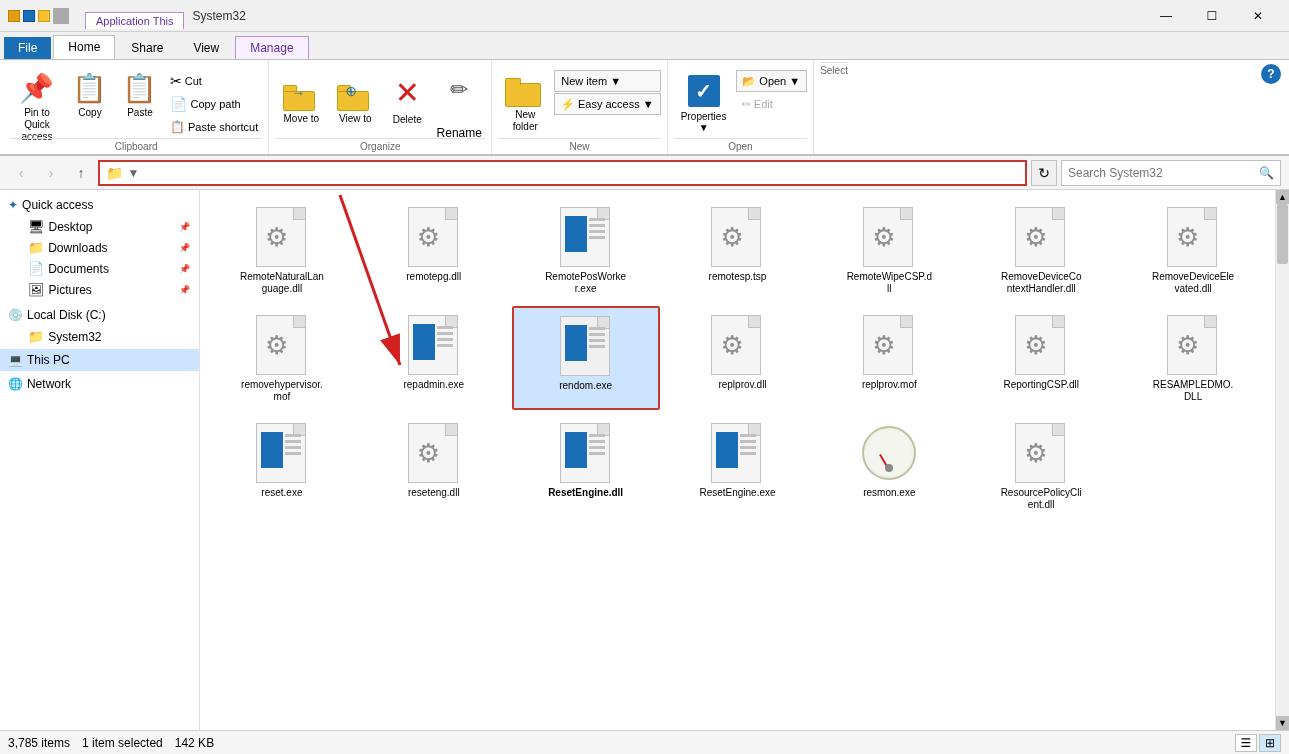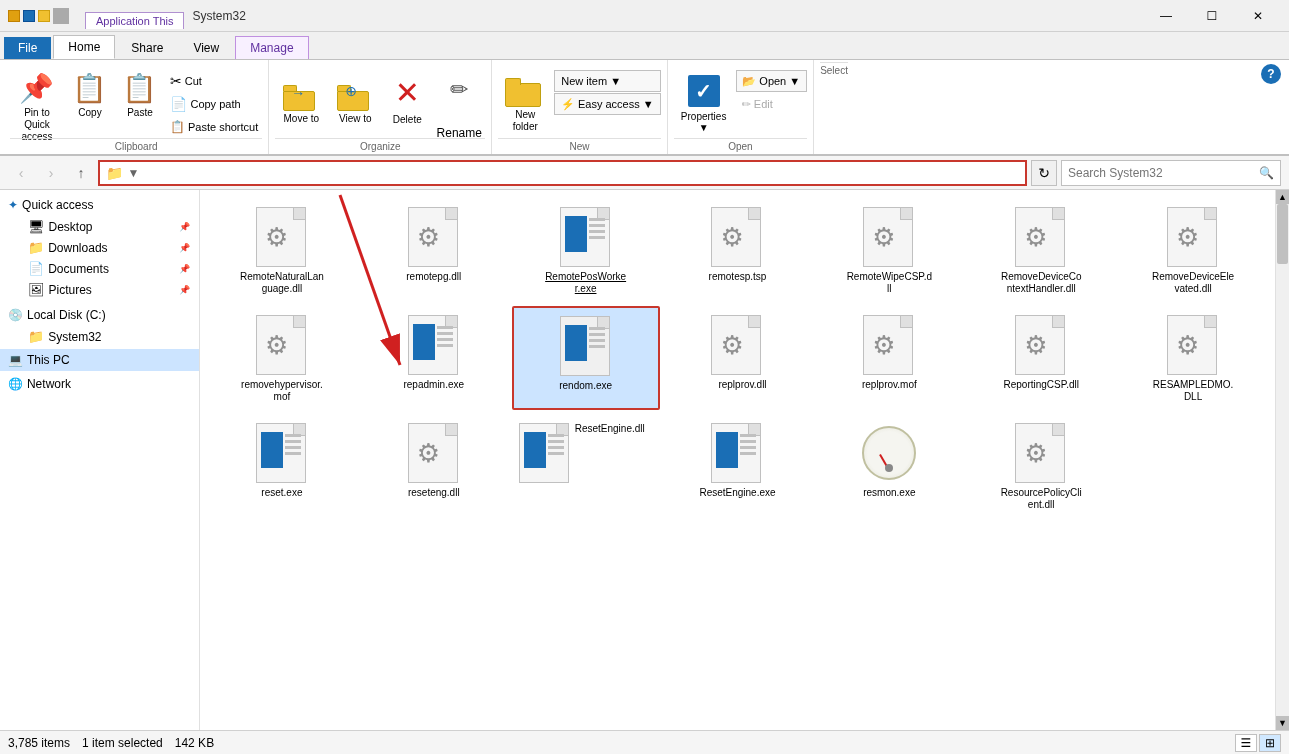--- a/index.html
+++ b/index.html
@@ -263,21 +263,21 @@
           </div>
           <div style="display: flex; flex-direction: column; align-items: center; padding: 6px 2px; cursor: pointer; border: 1px solid transparent; border-radius: 2px; min-width: 0px;">
             <div style="width:60px;height:64px;position:relative;">
       <div style="width:50px;height:60px;background:#f5f5f5;border:1px solid #c0c0c0;position:absolute;top:2px;left:4px;">
         <div style="position:absolute;top:0;right:0;width:12px;height:12px;background:#e0e0e0;border-left:1px solid #c0c0c0;border-bottom:1px solid #c0c0c0;"></div>
         <div style="position:absolute;top:16px;left:8px;font-size:26px;color:#909090;line-height:1;">⚙</div>
       </div>
     </div>
             <div style="font-size:10px;text-align:center;word-break:break-all;max-width:86px;line-height:1.2;margin-top:2px;">remotepg.dll</div>
           </div>
-          <div style="display: flex; flex-direction: column; align-items: center; padding: 6px 2px; cursor: pointer; border: 1px solid transparent; border-radius: 2px; min-width: 0px; text-decoration: underline;">
+          <div style="display: flex; flex-direction: column; align-items: center; padding: 6px 2px; cursor: pointer; border: 1px solid transparent; border-radius: 2px; min-width: 0px;">
             <div style="width:60px;height:64px;position:relative;">
       <div style="width:50px;height:60px;background:#f5f5f5;border:1px solid #c0c0c0;position:absolute;top:2px;left:4px;">
         <div style="position:absolute;top:0;right:0;width:12px;height:12px;background:#e0e0e0;border-left:1px solid #c0c0c0;border-bottom:1px solid #c0c0c0;"></div>
         <div style="position:absolute;top:8px;left:4px;width:22px;height:36px;background:#1a6eb5;"></div>
         <div style="position:absolute;top:10px;right:4px;width:16px;">
           <div style="height:3px;background:#c0c0c0;margin-bottom:3px;"></div>
           <div style="height:3px;background:#c0c0c0;margin-bottom:3px;"></div>
           <div style="height:3px;background:#c0c0c0;margin-bottom:3px;"></div>
           <div style="height:3px;background:#c0c0c0;margin-bottom:3px;"></div>
         </div>
@@ -413,21 +413,21 @@
           </div>
           <div style="display: flex; flex-direction: column; align-items: center; padding: 6px 2px; cursor: pointer; border: 1px solid transparent; border-radius: 2px; min-width: 0px;">
             <div style="width:60px;height:64px;position:relative;">
       <div style="width:50px;height:60px;background:#f5f5f5;border:1px solid #c0c0c0;position:absolute;top:2px;left:4px;">
         <div style="position:absolute;top:0;right:0;width:12px;height:12px;background:#e0e0e0;border-left:1px solid #c0c0c0;border-bottom:1px solid #c0c0c0;"></div>
         <div style="position:absolute;top:16px;left:8px;font-size:26px;color:#909090;line-height:1;">⚙</div>
       </div>
     </div>
             <div style="font-size:10px;text-align:center;word-break:break-all;max-width:86px;line-height:1.2;margin-top:2px;">reseteng.dll</div>
           </div>
-          <div style="display: flex; padding: 6px 2px; cursor: pointer; border: 1px solid transparent; border-radius: 2px; min-width: 0px;">
+          <div style="display: flex; flex-direction: column; align-items: center; padding: 6px 2px; cursor: pointer; border: 1px solid transparent; border-radius: 2px; min-width: 0px; font-weight: bold;">
             <div style="width:60px;height:64px;position:relative;">
       <div style="width:50px;height:60px;background:#f5f5f5;border:1px solid #c0c0c0;position:absolute;top:2px;left:4px;">
         <div style="position:absolute;top:0;right:0;width:12px;height:12px;background:#e0e0e0;border-left:1px solid #c0c0c0;border-bottom:1px solid #c0c0c0;"></div>
         <div style="position:absolute;top:8px;left:4px;width:22px;height:36px;background:#1a6eb5;"></div>
         <div style="position:absolute;top:10px;right:4px;width:16px;">
           <div style="height:3px;background:#c0c0c0;margin-bottom:3px;"></div>
           <div style="height:3px;background:#c0c0c0;margin-bottom:3px;"></div>
           <div style="height:3px;background:#c0c0c0;margin-bottom:3px;"></div>
           <div style="height:3px;background:#c0c0c0;margin-bottom:3px;"></div>
         </div>

